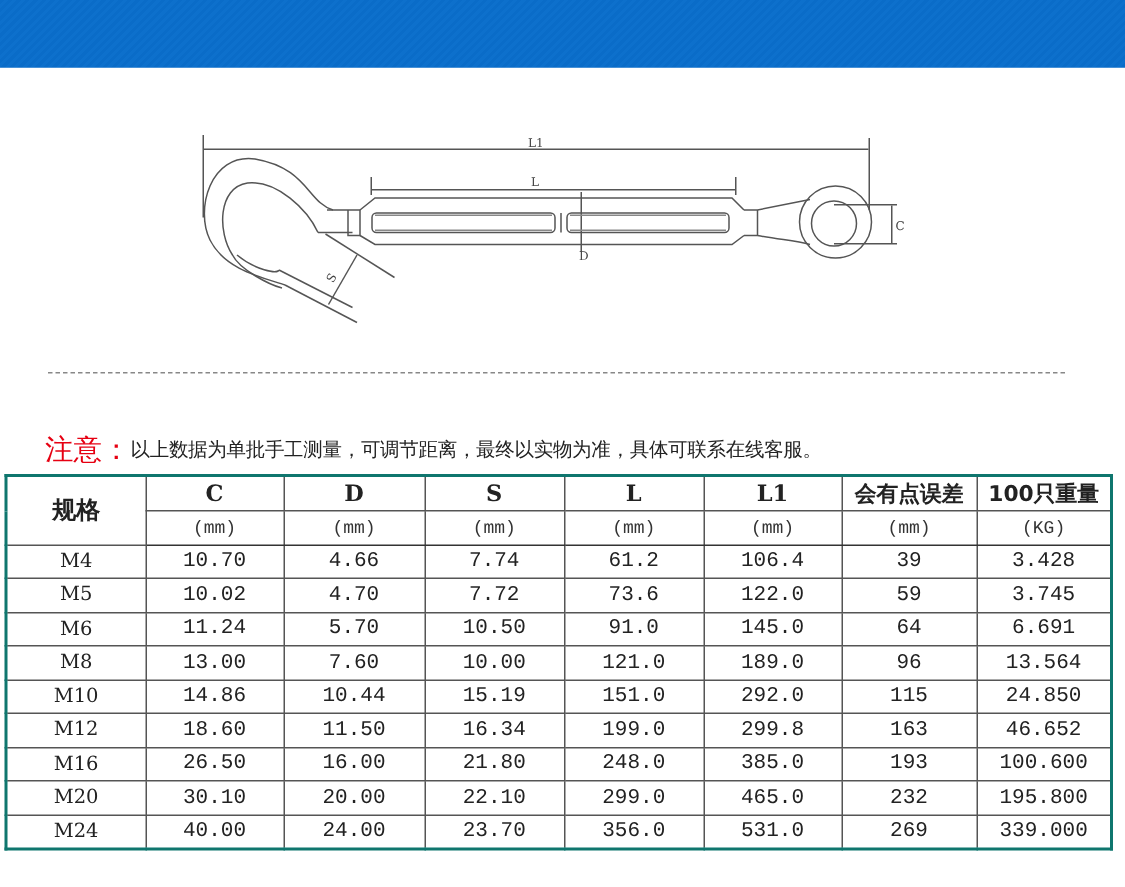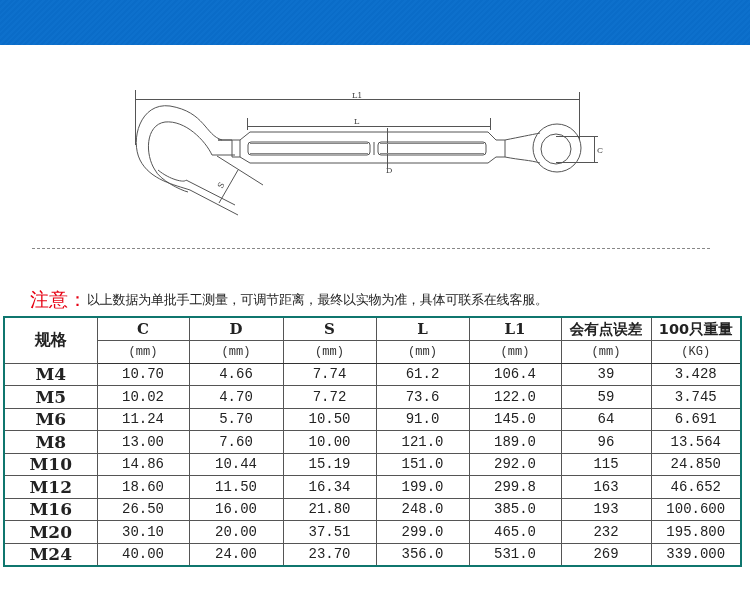--- a/index.html
+++ b/index.html
@@ -12,21 +12,21 @@
   .dotline { position: absolute; left: 32px; top: 248px; width: 678px; height: 0; border-top: 1px dashed #888; }
   .note { position: absolute; left: 5px; top: 287px; white-space: nowrap; }
   .note-label { color: #e60012; font-size: 19px; font-family: "DejaVu Serif", serif; vertical-align: middle; margin-left: 25px; }
   .note-text { color: #222; font-size: 13px; vertical-align: middle; letter-spacing: -0.2px; }
   table.spec { position: absolute; left: 3px; top: 316px; width: 737px; border-collapse: collapse; border: 2px solid #0f766e; table-layout: fixed; }
   table.spec td, table.spec th { border: 1px solid #555; text-align: center; padding: 0; height: 21.5px; font-family: "Liberation Mono", "DejaVu Sans Mono", monospace; font-size: 14px; color: #222; font-weight: normal; }
   table.spec th.h-main { font-family: "DejaVu Serif", serif; font-weight: bold; font-size: 15px; height: 22px; }
   table.spec th.h-cn { font-family: "DejaVu Sans", sans-serif; font-weight: bold; font-size: 14.5px; }
   table.spec th.h-spec { font-family: "DejaVu Sans", sans-serif; font-weight: bold; font-size: 16px; }
   table.spec td.unit { font-size: 12px; color: #333; }
-  table.spec td.size { font-family: "DejaVu Serif", serif; font-size: 17px; font-weight: bold; }
+  table.spec td.size { font-family: "DejaVu Serif", serif; font-size: 13px; }
   table.spec tr.unit-row td { border-bottom: 1.5px solid #333; }
 </style>
 </head>
 <body>
 
 <div class="banner">
   <div class="banner-title">产品参数</div>
 </div>
 
 <div class="diagram">
@@ -197,21 +197,21 @@
     <td>21.80</td>
     <td>248.0</td>
     <td>385.0</td>
     <td>193</td>
     <td>100.600</td>
   </tr>
       <tr>
     <td class="size">M20</td>
     <td>30.10</td>
     <td>20.00</td>
-    <td>37.51</td>
+    <td>22.10</td>
     <td>299.0</td>
     <td>465.0</td>
     <td>232</td>
     <td>195.800</td>
   </tr>
       <tr>
     <td class="size">M24</td>
     <td>40.00</td>
     <td>24.00</td>
     <td>23.70</td>

